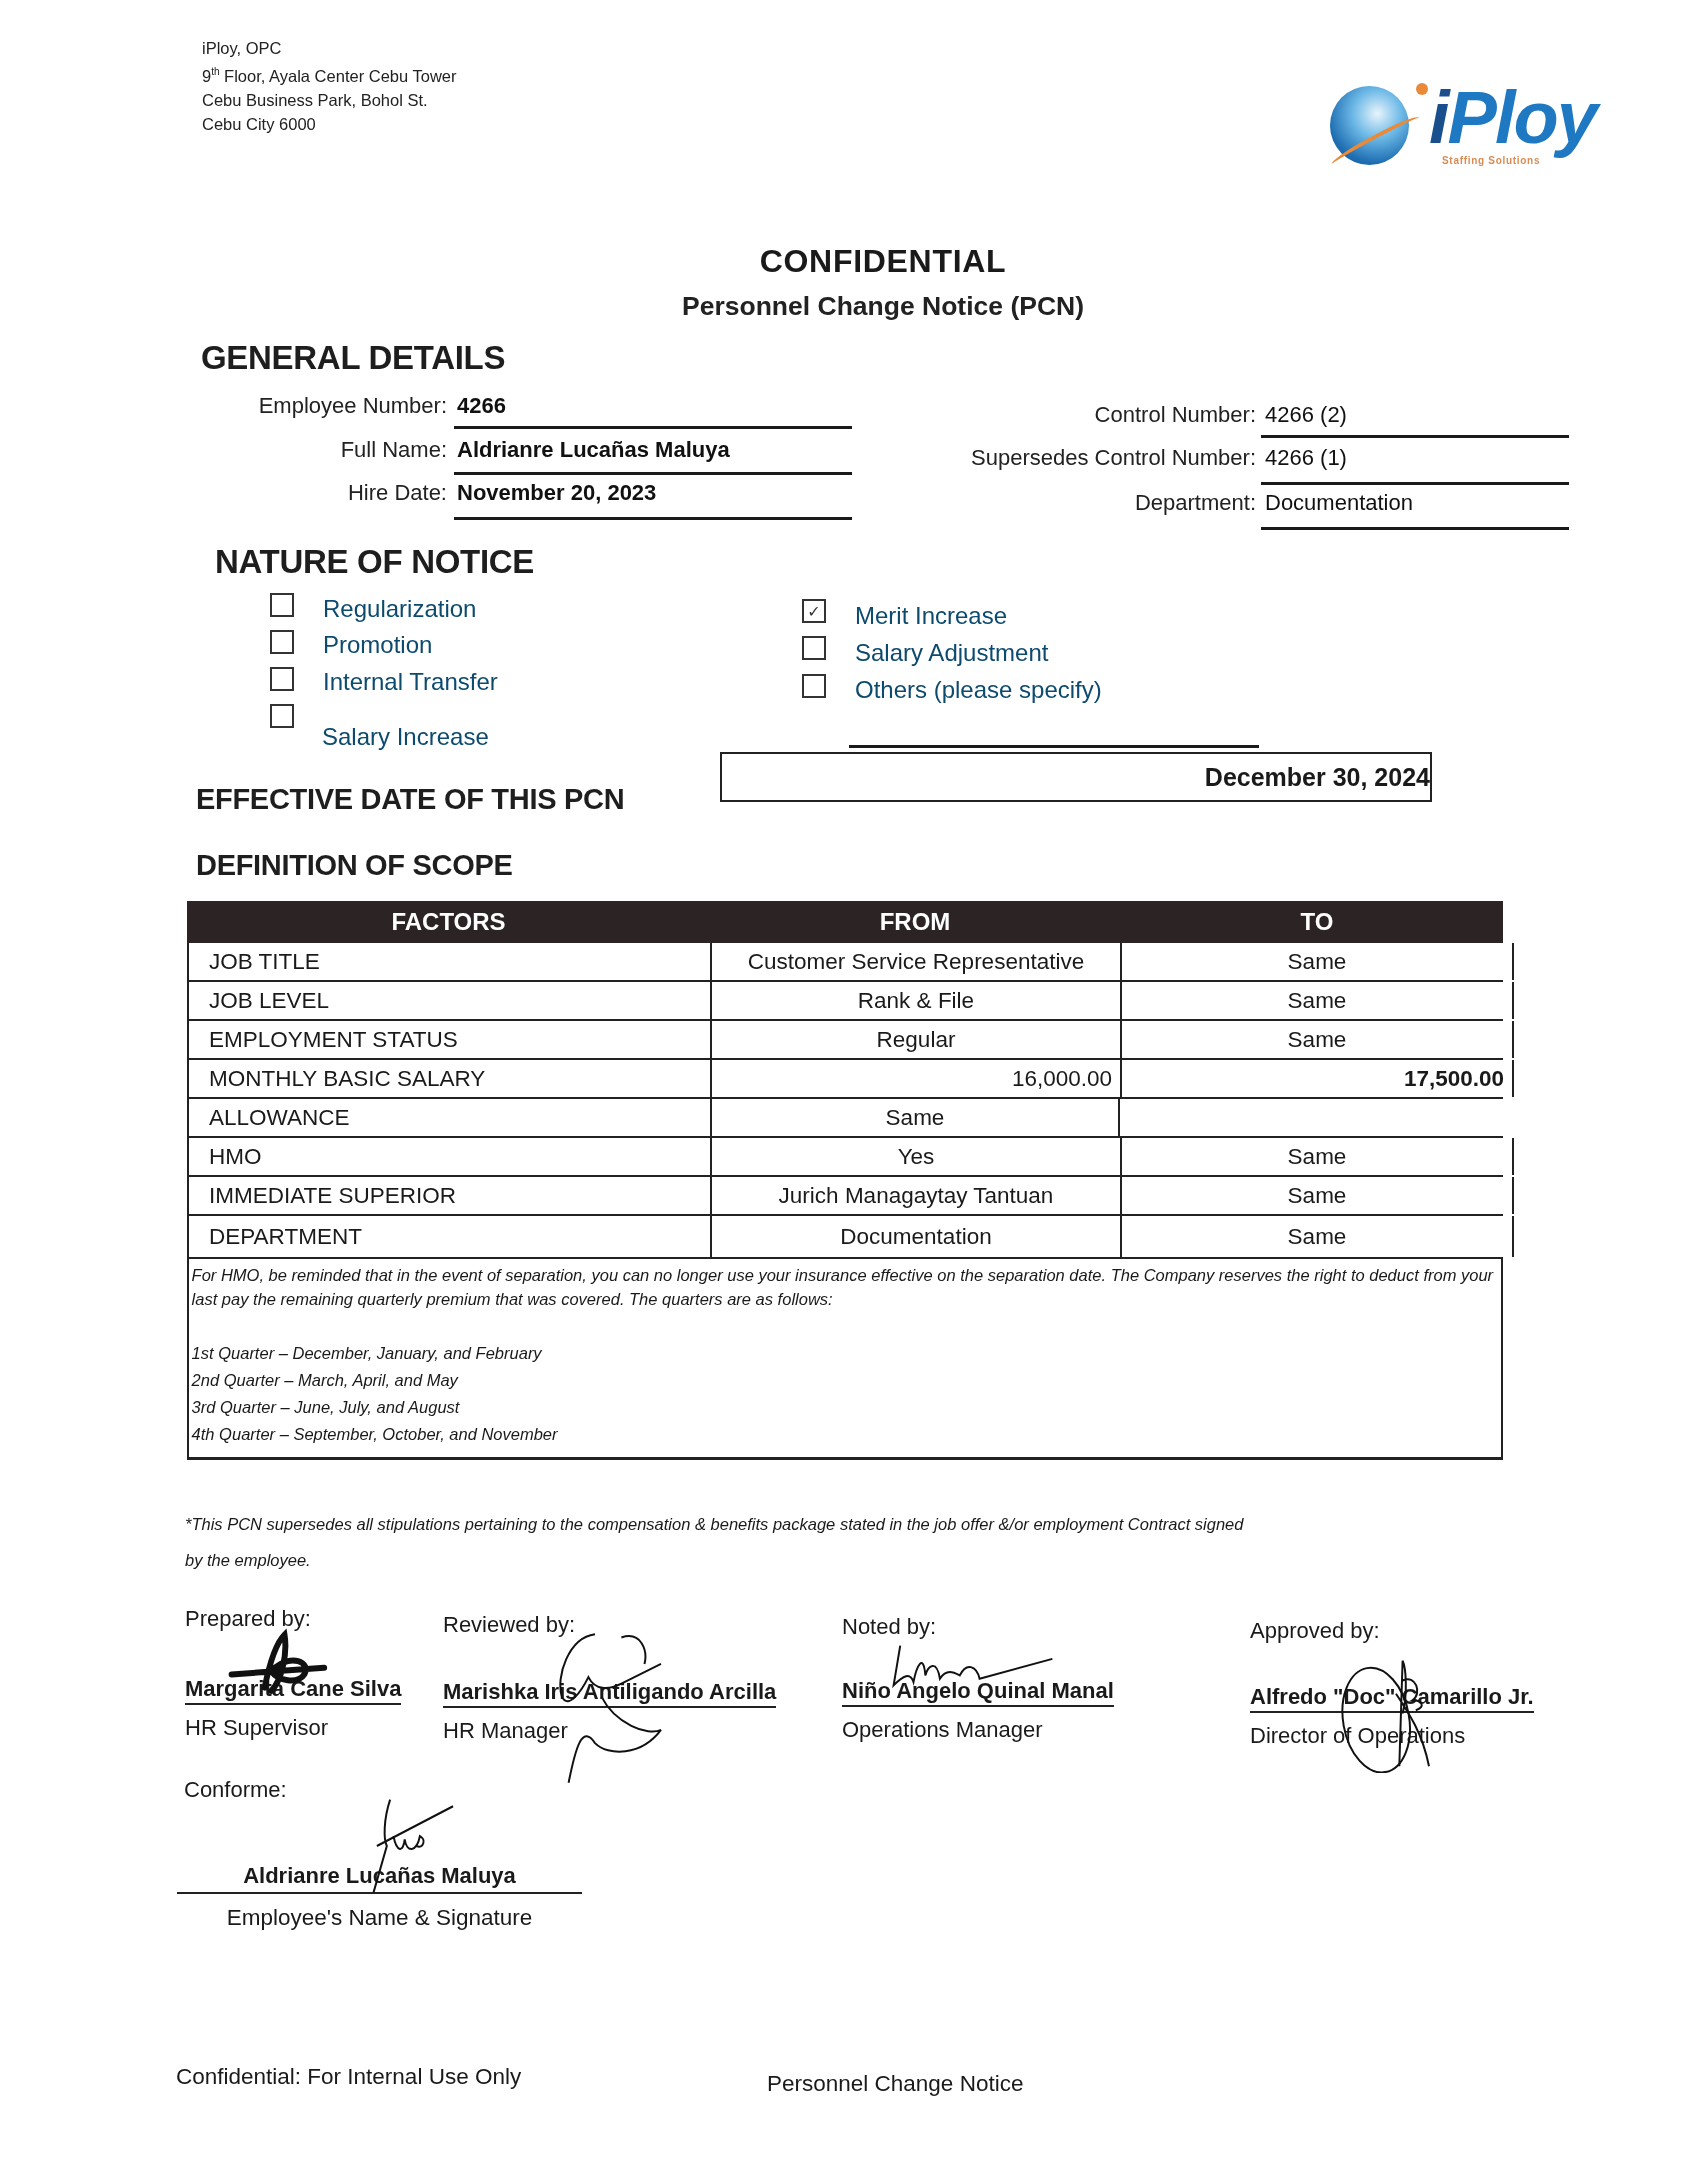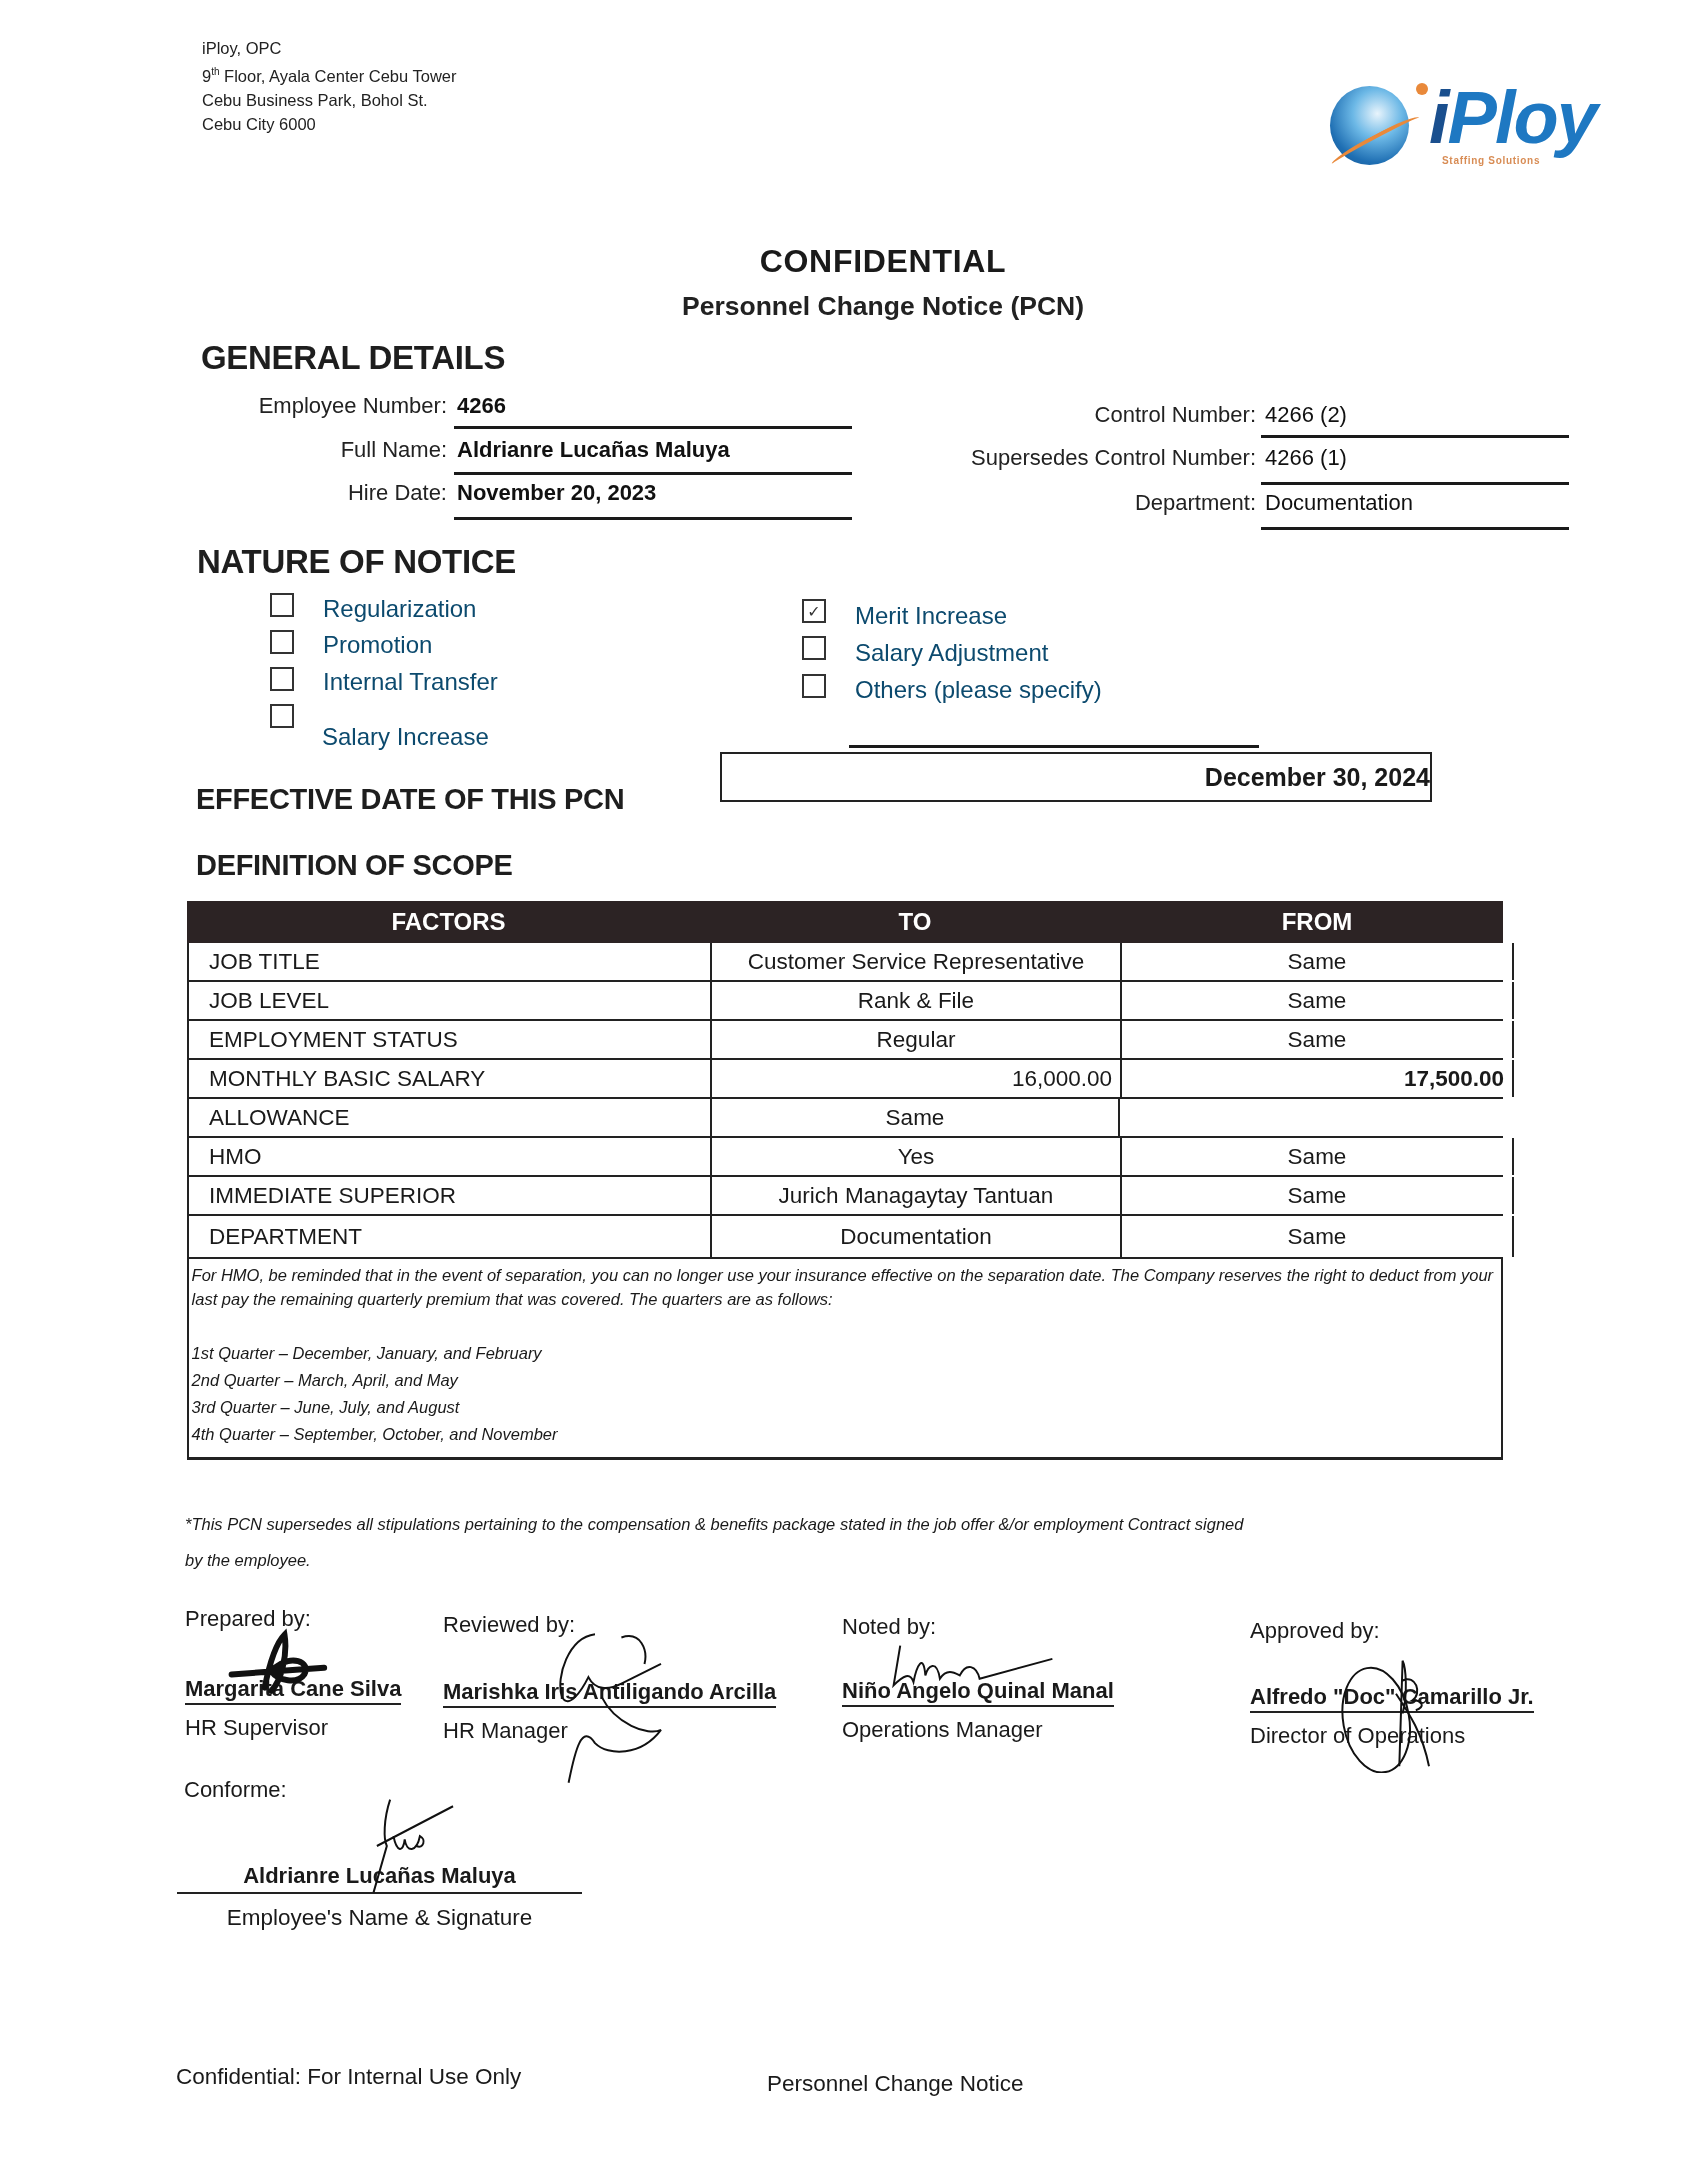--- a/index.html
+++ b/index.html
@@ -109,21 +109,21 @@
 <div class="abs underline" style="left:1261px; top:435px; width:308px;"></div>
 
 <div class="abs field-label" style="left:860px; width:396px; top:445px;">Supersedes Control Number:</div>
 <div class="abs field-value" style="left:1265px; top:445px;">4266 (1)</div>
 <div class="abs underline" style="left:1261px; top:482px; width:308px;"></div>
 
 <div class="abs field-label" style="left:860px; width:396px; top:490px;">Department:</div>
 <div class="abs field-value" style="left:1265px; top:490px;">Documentation</div>
 <div class="abs underline" style="left:1261px; top:527px; width:308px;"></div>
 
-<div class="abs section-h" style="left:197px; top:543px;">NATURE OF NOTICE</div>
+<div class="abs section-h" style="left:215px; top:543px;">NATURE OF NOTICE</div>
 
 <div class="abs cb" style="left:270px; top:593px;"></div>
 <div class="abs cb-label" style="left:323px; top:595px;">Regularization</div>
 <div class="abs cb" style="left:270px; top:630px;"></div>
 <div class="abs cb-label" style="left:323px; top:631px;">Promotion</div>
 <div class="abs cb" style="left:270px; top:667px;"></div>
 <div class="abs cb-label" style="left:323px; top:668px;">Internal Transfer</div>
 <div class="abs cb" style="left:270px; top:704px;"></div>
 <div class="abs cb-label" style="left:322px; top:723px;">Salary Increase</div>
 
@@ -141,22 +141,22 @@
 <div class="abs section-h2" style="left:196px; top:783px;">EFFECTIVE DATE OF THIS PCN</div>
 <div class="abs eff-box">
     <span>December 30, 2024</span>
   </div>
 
 <div class="abs section-h2" style="left:196px; top:849px;">DEFINITION OF SCOPE</div>
 
 <div class="abs tbl">
   <div class="tbl-head">
     <div>FACTORS</div>
+    <div>FROM</div>
     <div>TO</div>
-    <div>FROM</div>
   </div>
 
   <div class="tbl-row">
     <div class="c1">JOB TITLE</div>
     <div class="c2">Customer Service Representative</div>
     <div class="c3">Same</div>
   </div>
   <div class="tbl-row">
     <div class="c1">JOB LEVEL</div>
     <div class="c2">Rank &amp; File</div>

